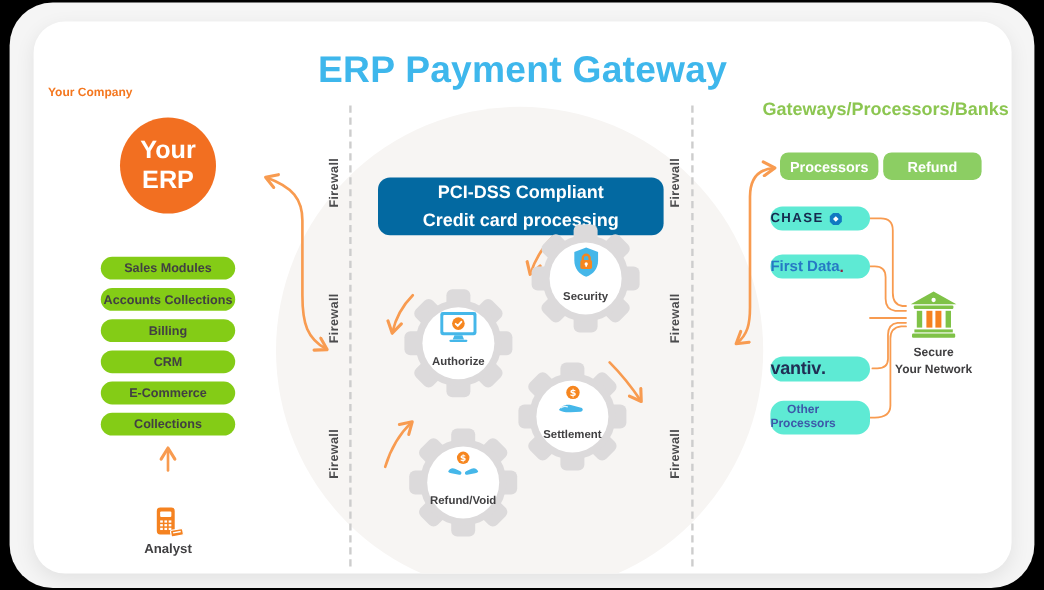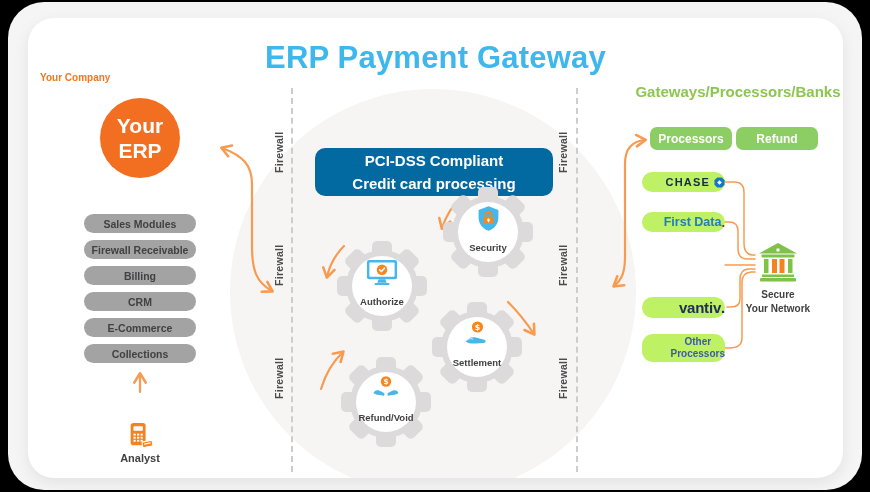--- a/index.html
+++ b/index.html
@@ -11,41 +11,41 @@
   
   .bigcircle{position:absolute;left:202px;top:71px;width:406px;height:406px;border-radius:50%;background:#f7f5f3;z-index:0;}
   .overlay{position:absolute;left:0;top:0;width:815px;height:460px;z-index:1;pointer-events:none;}
   
   .title{position:absolute;top:22px;left:0;right:0;text-align:center;font-size:31px;font-weight:800;color:#3eb7ec;letter-spacing:.2px;z-index:2;}
   .lheading{position:absolute;left:12px;top:54px;font-size:10px;font-weight:800;color:#f4771f;z-index:2;}
   .rheading{position:absolute;left:600px;top:65px;width:220px;text-align:center;font-size:15px;font-weight:800;color:#8cc651;z-index:2;}
   
   .erp{position:absolute;left:72px;top:80px;width:80px;height:80px;border-radius:50%;background:#f26f21;color:#fff;
        display:flex;flex-direction:column;align-items:center;justify-content:center;font-size:21px;font-weight:800;line-height:1.2;z-index:2;}
-  .mpill{position:absolute;left:56px;width:112px;height:19px;border-radius:10px;background:#a3a3a3;color:#414042;
+  .mpill{position:absolute;left:56px;width:112px;height:19px;border-radius:10px;background:#84cc16;color:#414042;
          display:flex;align-items:center;justify-content:center;font-size:10.5px;font-weight:600;z-index:2;}
   .orig{position:absolute;left:40px;top:377px;width:144px;text-align:center;font-size:11px;font-weight:700;color:#414042;line-height:1.25;z-index:2;}
   .calc{position:absolute;left:98px;top:404px;z-index:2;}
   .analyst{position:absolute;left:40px;top:434px;width:144px;text-align:center;font-size:11px;font-weight:600;color:#414042;z-index:2;}
   
   .fwline{position:absolute;top:70px;height:384px;width:0;border-left:2px dashed #cdcdcd;z-index:1;}
   .fw{position:absolute;width:16px;height:70px;writing-mode:vertical-rl;transform:rotate(180deg);text-align:center;
       font-size:10.5px;font-weight:600;color:#4b4b4d;letter-spacing:.3px;z-index:2;}
   
   .banner{position:absolute;left:287px;top:110px;width:238px;height:48px;border-radius:10px;background:#0369a1;color:#fff;
           display:flex;flex-direction:column;align-items:center;justify-content:center;font-size:15px;font-weight:700;line-height:1.55;z-index:2;margin-top:20px;}
   
   .gear{position:absolute;width:96px;height:96px;z-index:2;}
   .gear-bg{position:absolute;left:0;top:0;width:96px;height:96px;}
   .gear-icon{position:absolute;left:0;right:0;top:21px;display:flex;justify-content:center;}
   .gear-label{position:absolute;left:0;right:0;top:58px;text-align:center;font-size:9.5px;font-weight:600;color:#414042;}
   
   .gbtn{position:absolute;top:109px;width:82px;height:23px;border-radius:7px;background:#8cce63;color:#fff;
         display:flex;align-items:center;justify-content:center;font-size:12px;font-weight:700;z-index:2;}
-  .lpill{position:absolute;left:614px;width:83px;border-radius:11px;background:#bef264;display:flex;align-items:center;justify-content:flex-end;z-index:2;}
+  .lpill{position:absolute;left:614px;width:83px;border-radius:11px;background:#5eead4;display:flex;align-items:center;justify-content:flex-start;z-index:2;}
   .chase-t{font-size:11px;font-weight:800;letter-spacing:1.2px;color:#15294e;}
   .fd-t{font-size:12.5px;font-weight:700;color:#2679c4;}
   .fd-dot{font-size:13px;font-weight:900;color:#8e2344;}
   .cs-t{font-family:"Liberation Serif","DejaVu Serif",serif;font-size:12px;font-weight:700;color:#1c3a6e;}
   .cs-r{font-size:7px;position:relative;top:-3px;color:#1c3a6e;}
   .vv-t{font-size:15px;font-weight:800;color:#202e54;letter-spacing:-.2px;}
   .other-t{font-size:10px;font-weight:700;color:#3d59a9;line-height:1.2;text-align:center;}
   .bank{position:absolute;left:727px;top:222px;z-index:2;}
   .network{position:absolute;left:690px;top:270px;width:120px;text-align:center;font-size:10px;font-weight:600;color:#414042;line-height:1.35;z-index:2;}
 </style>
@@ -101,21 +101,21 @@
 
     <div class="title">ERP Payment Gateway</div>
     <div class="lheading">Your Company</div>
     <div class="rheading">Gateways/Processors/Banks</div>
 
     <div class="erp">
       <span>Your</span>
       <span>ERP</span>
     </div>
     <div class="mpill" style="top:196px">Sales Modules</div>
-    <div class="mpill" style="top:222px">Firewall Receivable</div>
+    <div class="mpill" style="top:222px">Accounts Collections</div>
     <div class="mpill" style="top:248px">Billing</div>
     <div class="mpill" style="top:274px">CRM</div>
     <div class="mpill" style="top:300px">E-Commerce</div>
     <div class="mpill" style="top:326px">Collections</div>
     <div class="calc">
       <svg width="28" height="28" viewBox="0 0 30 30">
         <rect x="5" y="1" width="16" height="24" rx="3" fill="#f58220"></rect>
         <rect x="8" y="4.5" width="10" height="5" rx="1" fill="#fff"></rect>
         <g fill="#fff">
           <rect x="8" y="12.5" width="2.4" height="2"></rect>

